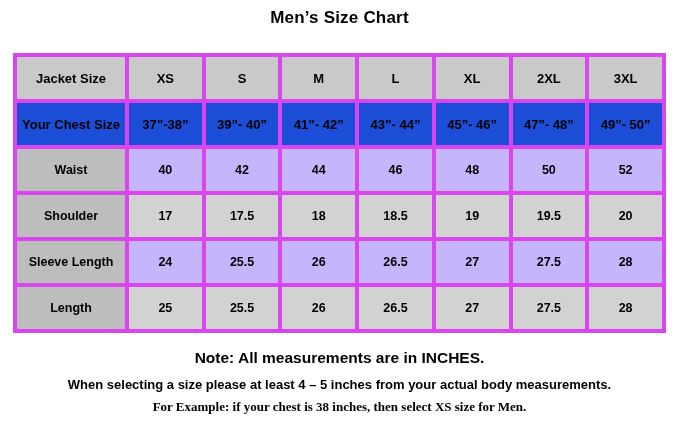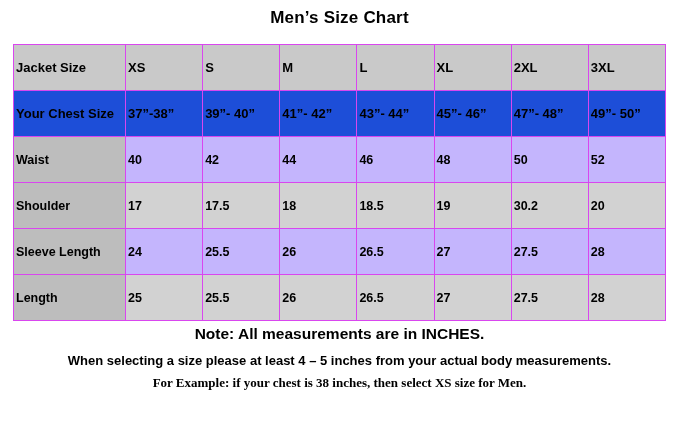--- a/index.html
+++ b/index.html
@@ -18,32 +18,32 @@
     width: 679px;
     height: 440px;
     position: relative;
     box-sizing: border-box;
   }
   .chart-title {
     text-align: center;
     font-size: 17px;
     font-weight: bold;
     padding-top: 8px;
-    padding-bottom: 16px;
+    padding-bottom: 25px;
     letter-spacing: 0.2px;
   }
   table.size-chart {
     border-collapse: collapse;
     width: 653px;
     margin: 0 auto;
     table-layout: fixed;
   }
   table.size-chart td {
-    border: 1px solid #d946ef;
-    text-align: left;
+    border: 4px solid #d946ef;
+    text-align: center;
     font-size: 12.5px;
     font-weight: bold;
     height: 46px;
     padding: 0 2px;
     box-sizing: border-box;
   }
   table.size-chart td.rowhead {
     width: 112px;
   }
   table.size-chart tr.band-dark td {
@@ -61,21 +61,21 @@
     font-size: 13px;
   }
   table.size-chart tr.chest-row td {
     background: #1d4ed8;
     font-size: 13px;
   }
   .note {
     text-align: center;
     font-size: 15.5px;
     font-weight: bold;
-    margin-top: 4px;
+    margin-top: 16px;
   }
   .subnote {
     text-align: center;
     font-size: 13px;
     font-weight: bold;
     margin-top: 8px;
     line-height: 1.55;
   }
 </style>
 </head>
@@ -121,21 +121,21 @@
         <td>52</td>
       </tr>
 
       <tr class="band-light">
         <td class="rowhead">Shoulder</td>
         <td>17</td>
         <td>17.5</td>
         <td>18</td>
         <td>18.5</td>
         <td>19</td>
-        <td>30.2</td>
+        <td>19.5</td>
         <td>20</td>
       </tr>
 
       <tr class="band-dark">
         <td class="rowhead">Sleeve Length</td>
         <td>24</td>
         <td>25.5</td>
         <td>26</td>
         <td>26.5</td>
         <td>27</td>

